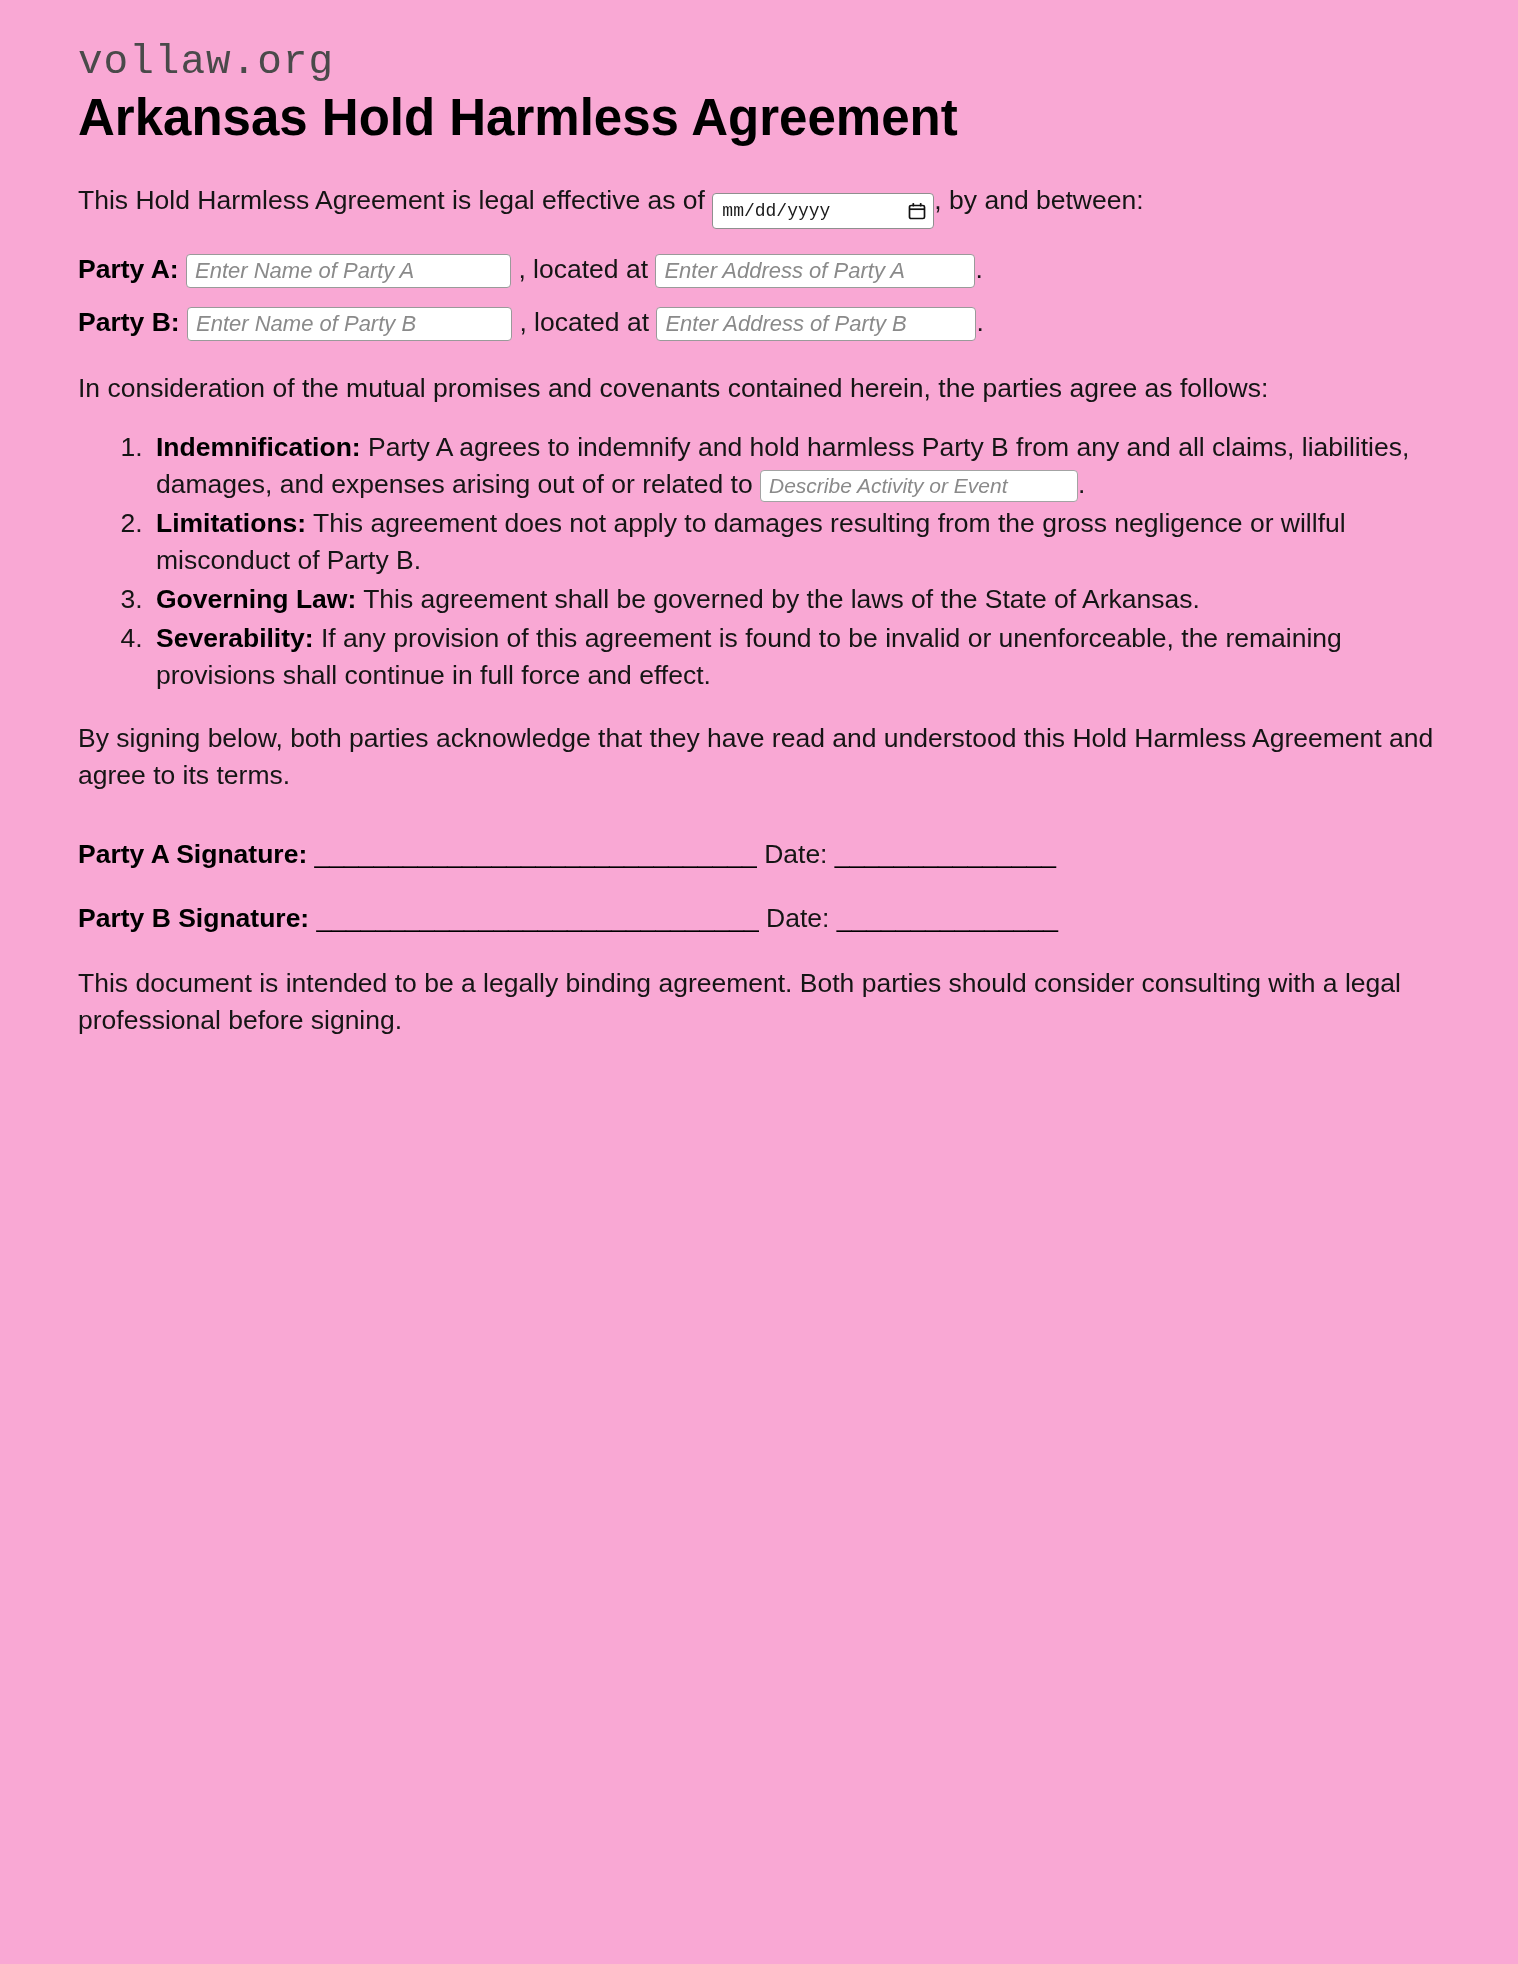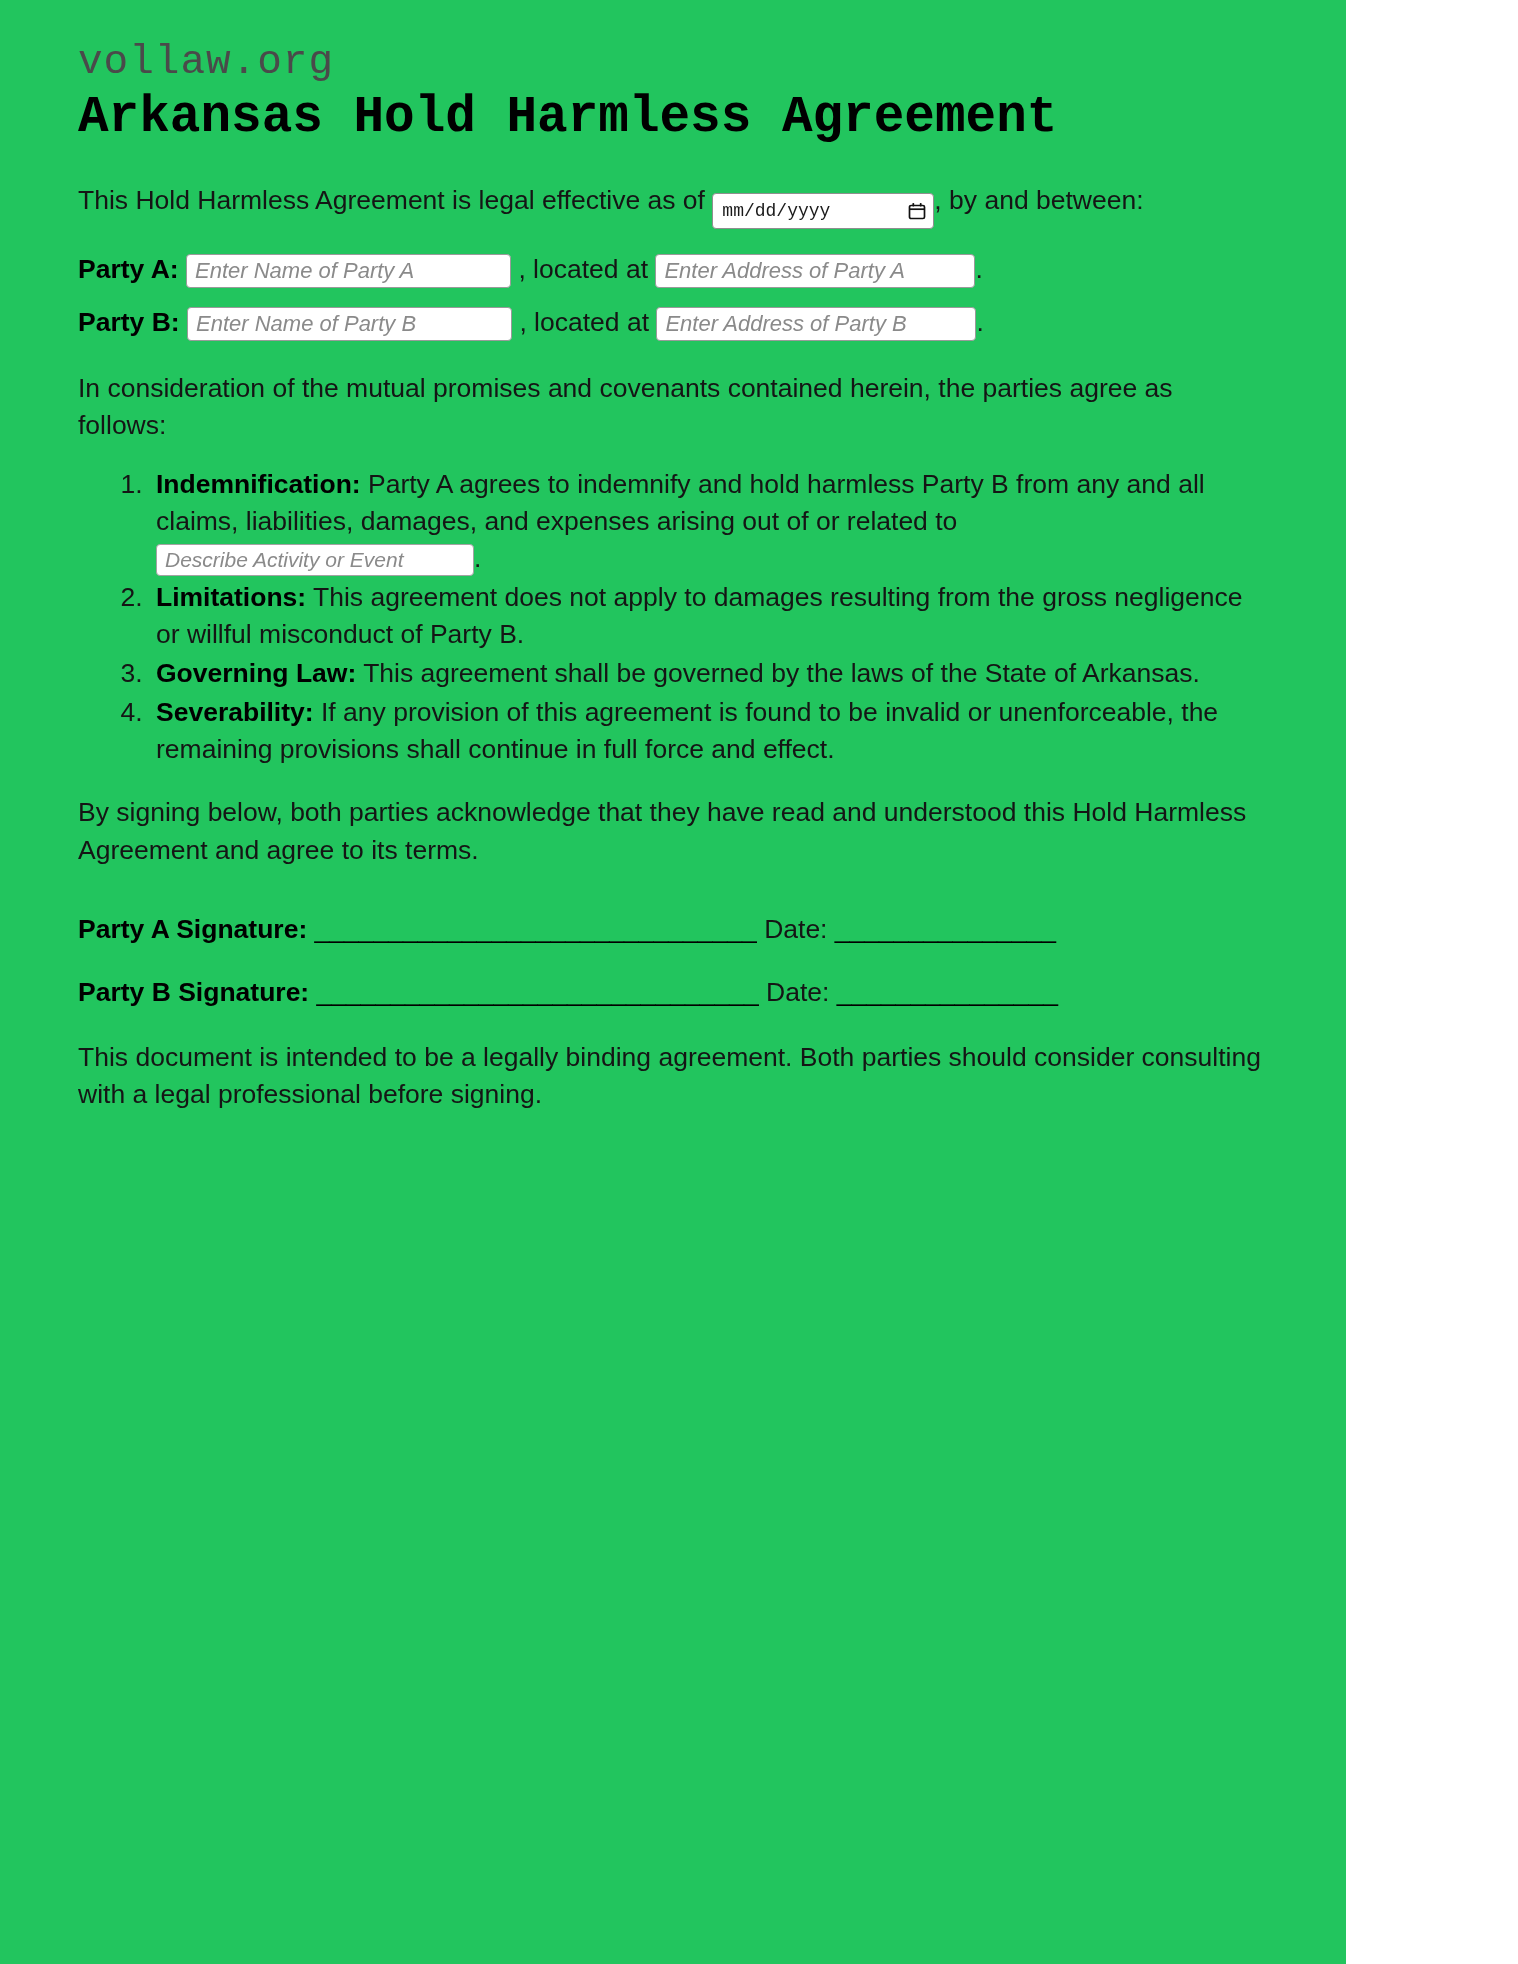--- a/index.html
+++ b/index.html
@@ -9,39 +9,39 @@
   }
   body {
     width: 1518px;
     min-height: 1964px;
     font-family: "Liberation Sans", sans-serif;
     color: #000000;
     -webkit-font-smoothing: antialiased;
   }
 
   .page {
-    width: 1346px;
+    width: 1518px;
     min-height: 1964px;
     box-sizing: border-box;
     padding: 40px 78px 60px 78px;
-    background: #22c55e;
+    background: #f9a8d4;
   }
 
   
   .brand {
     font-family: "Liberation Mono", "DejaVu Sans Mono", monospace;
     font-size: 41px;
     letter-spacing: 1px;
     color: #4a4a4a;
     line-height: 1.1;
     margin: 0 0 4px 0;
     padding-left: 0;
   }
   .doc-title {
-    font-family: Liberation Mono, monospace;
+    font-family: Liberation Sans, sans-serif;
     font-weight: bold;
     font-size: 51px;
     line-height: 1.15;
     color: #000000;
     margin: 0 0 34px 0;
     padding-left: 0;
   }
 
   .body-wrap {
     padding-left: 0;

